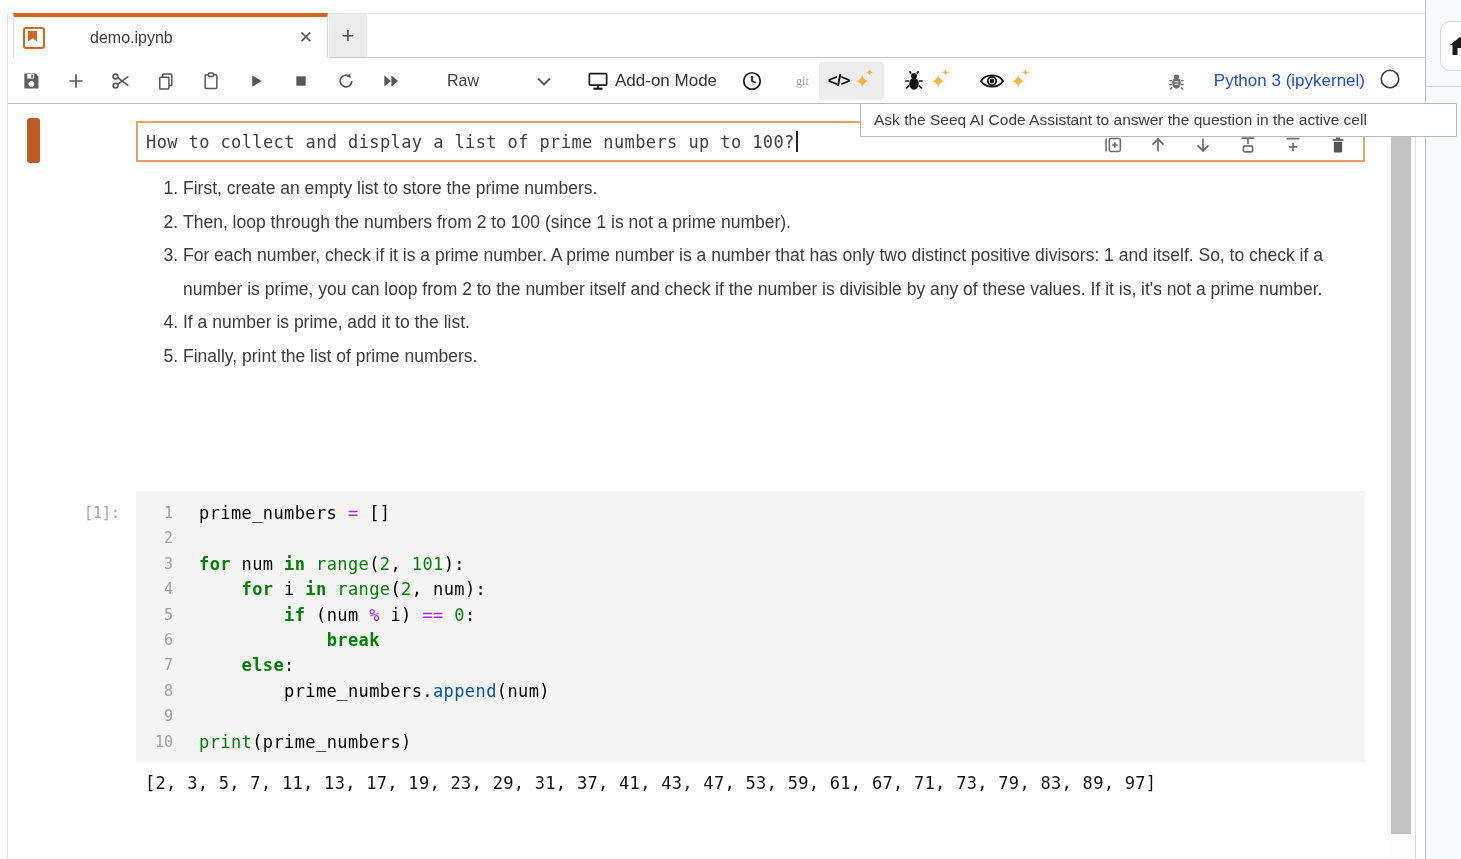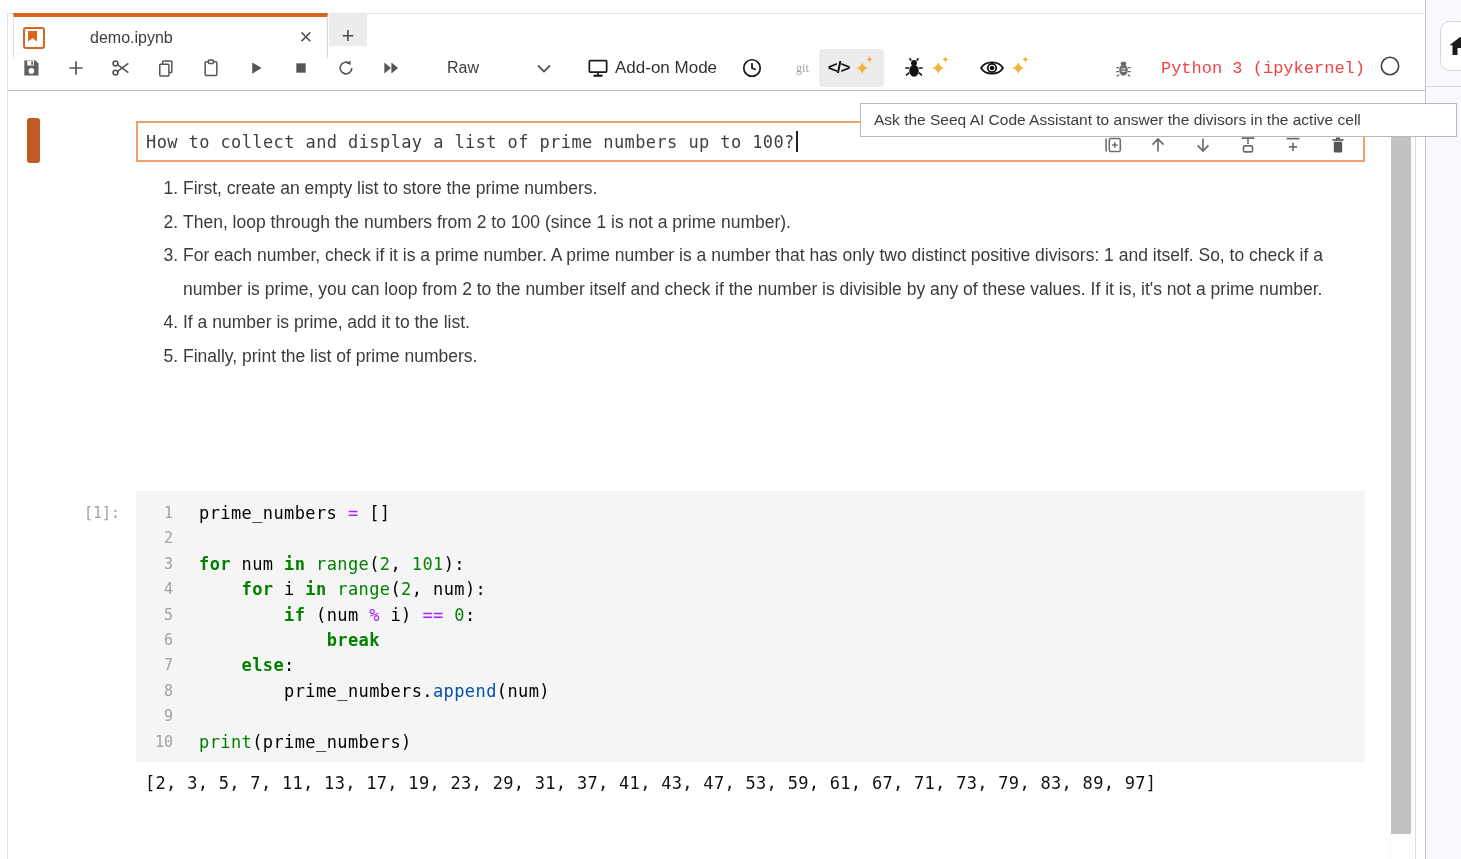--- a/index.html
+++ b/index.html
@@ -20,21 +20,21 @@
     position:relative; background:#fff; flex:0 0 auto; }
   .nb-file-icon:before { content:""; position:absolute; left:3px; top:2px; width:9px; height:11px;
     background:var(--accent,#d9641e); clip-path:polygon(0 0,100% 0,100% 100%,50% 70%,0 100%); }
   .tab-new { position:absolute; left:329px; top:14px; width:38px; height:44px; background:#ececec;
     border-bottom:1px solid #c9c9c9; display:flex; align-items:center; justify-content:center;
     font-size:22px; color:#4d4d4d; z-index:1; }
   .tabstrip-rest { position:absolute; left:367px; top:14px; width:1058px; height:44px; background:#fff;
     border-bottom:1px solid #c9c9c9; }
 
   
-  .toolbar { position:absolute; left:8px; top:46px; width:1417px; height:45px; background:#fff;
+  .toolbar { position:absolute; left:8px; top:59px; width:1417px; height:45px; background:#fff;
     border-bottom:1px solid #bdbdbd; display:flex; align-items:center; padding-left:6px; z-index:1; }
   .tb-btn { width:34px; height:34px; display:flex; align-items:center; justify-content:center;
     margin-right:11px; border-radius:3px; cursor:pointer; color:#616161; flex:0 0 auto; }
   .tb-btn svg { display:block; }
   .celltype { display:flex; align-items:center; justify-content:space-between; width:128px; height:34px;
     margin-left:14px; padding:0 10px 0 14px; cursor:pointer; flex:0 0 auto; }
   .celltype-label { font-size:16px; color:#3c3c3c; }
   .addon-btn { display:flex; align-items:center; margin-left:26px; cursor:pointer; flex:0 0 auto; }
   .addon-label { font-size:17px; color:#333; margin-left:6px; }
   .clock-btn { margin-left:18px; }
@@ -42,21 +42,21 @@
     cursor:pointer; flex:0 0 auto; }
   .ai-btn { display:flex; align-items:center; height:38px; padding:0 9px; margin-left:10px; border-radius:4px;
     cursor:pointer; flex:0 0 auto; position:relative; }
   .ai-btn.active { background:#ececec; }
   .code-glyph { font-size:17px; font-weight:bold; color:#111; letter-spacing:-1px; }
   .sparkle { position:relative; margin-left:4px; width:22px; height:26px; flex:0 0 auto; }
   .sparkle .s-big { position:absolute; left:1px; top:4px; font-size:19px; color:var(--sparkle,#f2b33d); line-height:1; }
   .sparkle .s-small { position:absolute; left:12px; top:0px; font-size:10px; color:var(--sparkle,#f2b33d); line-height:1; }
   .tb-spacer { flex:1 1 auto; }
   .debug-btn { margin-right:8px; }
-  .kernel-label { font-size:17px; color:#ef4444; margin-left:12px; cursor:pointer; flex:0 0 auto;font-family:Liberation Mono, monospace; }
+  .kernel-label { font-size:17px; color:#1d4ed8; margin-left:12px; cursor:pointer; flex:0 0 auto; }
   .kernel-status { margin-left:14px; margin-right:24px; cursor:pointer; flex:0 0 auto; }
 
   
   .tooltip { position:absolute; left:860px; top:103px; width:597px; height:34px; background:#fff;
     border:1px solid #b9b9b9; z-index:6; display:flex; align-items:center; padding-left:13px;
     font-size:15.5px; color:#3c3c3c; white-space:nowrap; overflow:hidden; }
 
   
   .collapser { position:absolute; left:27px; top:118px; width:13px; height:45px;
     background:var(--accent-strong,#c05a24); border-radius:3px; cursor:pointer; }
@@ -286,21 +286,21 @@
     </div>
     <div class="ct-btn">
       <svg width="20" height="20" viewBox="0 0 24 24">
           <path d="M7 8h10v11.5a1.5 1.5 0 0 1-1.5 1.5h-7A1.5 1.5 0 0 1 7 19.5z" fill="#565656"></path>
           <rect x="5.5" y="5" width="13" height="2" fill="#565656"></rect>
           <rect x="9.5" y="3" width="5" height="2" fill="#565656"></rect>
         </svg>
     </div>
   </div>
 
-  <div class="tooltip">Ask the Seeq AI Code Assistant to answer the divisors in the active cell</div>
+  <div class="tooltip">Ask the Seeq AI Code Assistant to answer the question in the active cell</div>
 
   <div class="md-block">
     <ol>
         <li>First, create an empty list to store the prime numbers.</li>
         <li>Then, loop through the numbers from 2 to 100 (since 1 is not a prime number).</li>
         <li>For each number, check if it is a prime number. A prime number is a number that has only two distinct positive divisors: 1 and itself. So, to check if a number is prime, you can loop from 2 to the number itself and check if the number is divisible by any of these values. If it is, it's not a prime number.</li>
         <li>If a number is prime, add it to the list.</li>
         <li>Finally, print the list of prime numbers.</li>
       </ol>
   </div>

